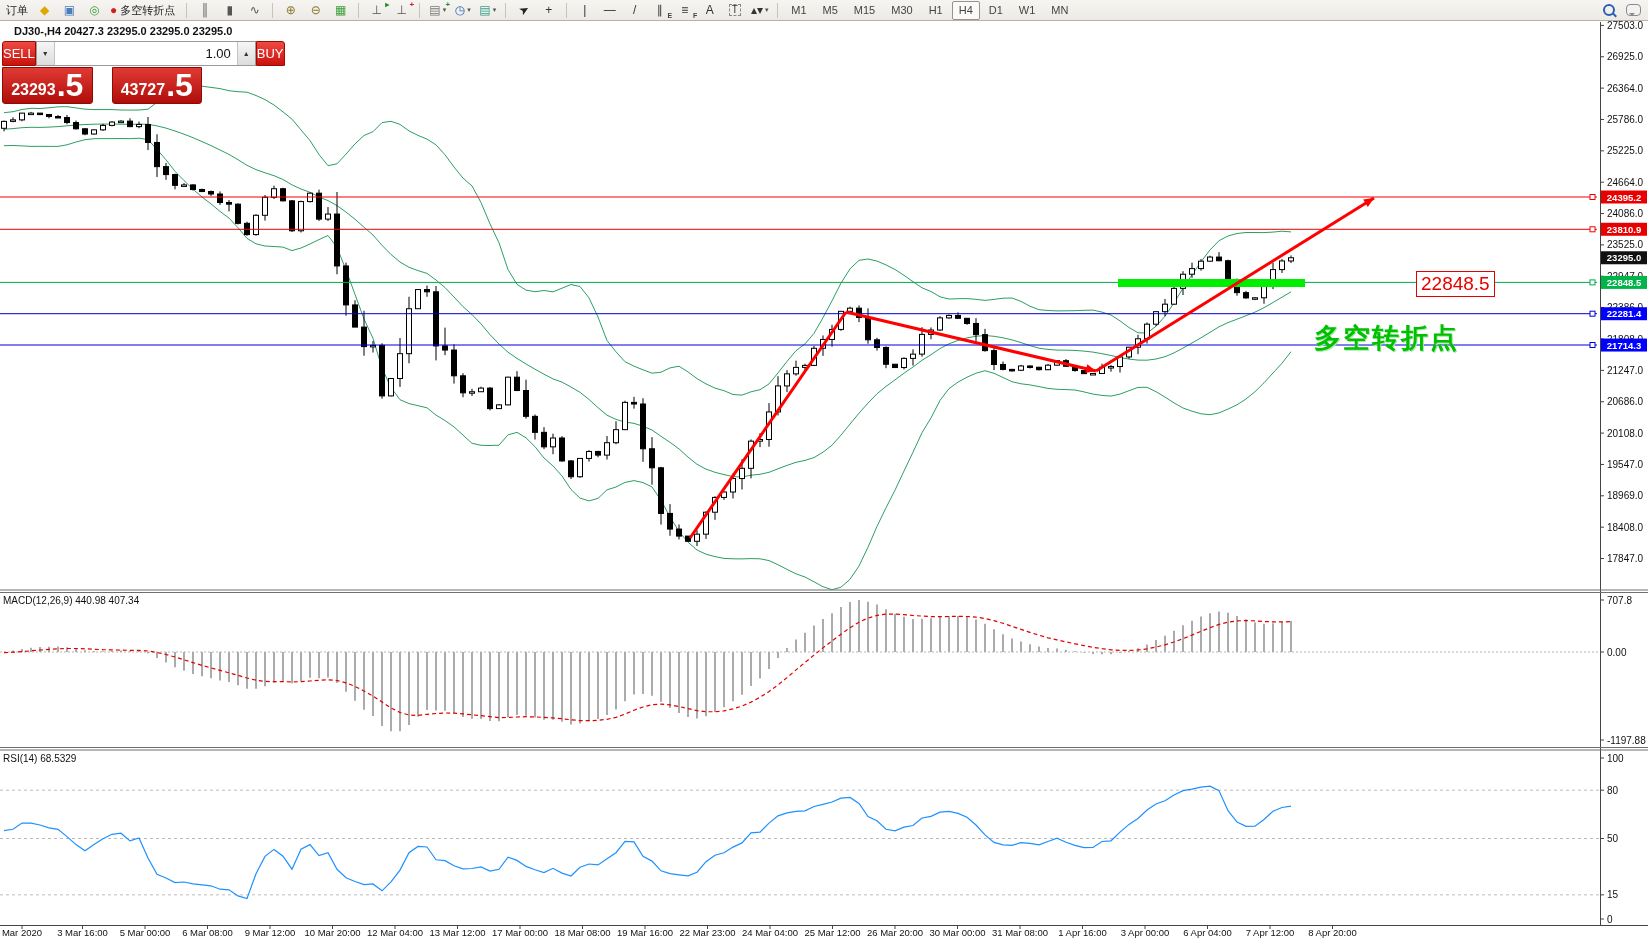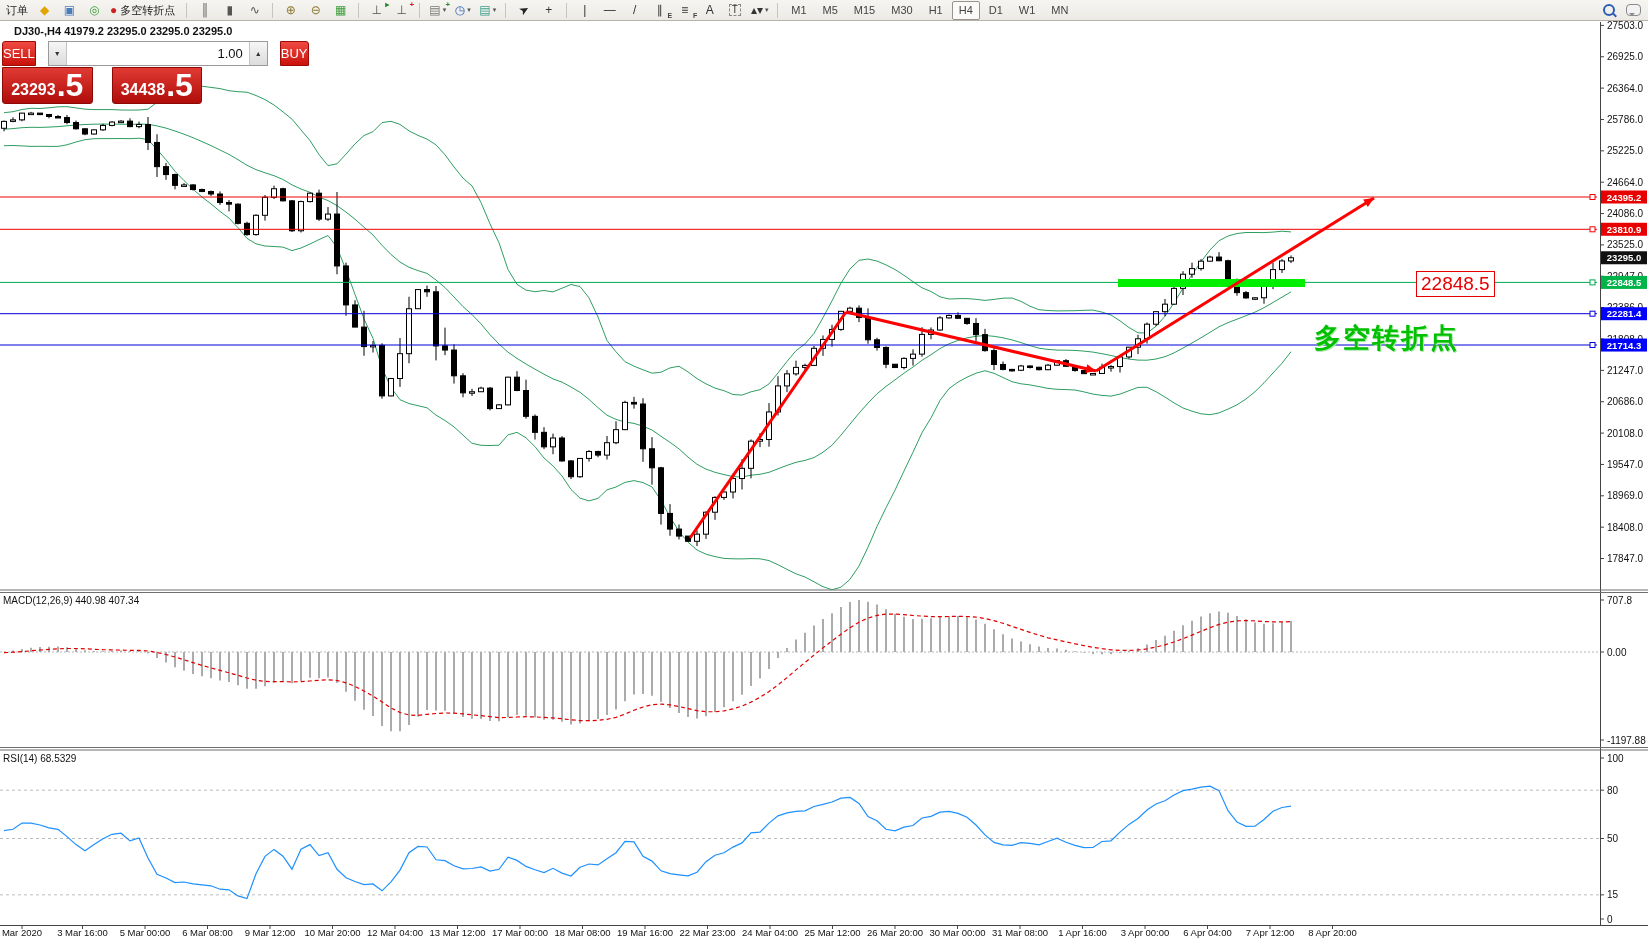--- a/index.html
+++ b/index.html
@@ -26,21 +26,21 @@
   .chat-icon::after{content:"";position:absolute;left:2px;bottom:-4px;border:3px solid transparent;border-top-color:#8a8a8a;}
   
   #chart{position:absolute;left:0;top:0;}
   .chart-title{position:absolute;left:14px;top:25px;font-size:11px;font-weight:bold;color:#111;z-index:3;}
   .red-price-label{position:absolute;left:1416px;top:271px;border:1px solid #e80000;background:#fff;
     color:#e80000;font-size:19px;padding:0 4px;line-height:24px;z-index:4;}
   .cn-note{position:absolute;left:1314px;top:320px;font-size:27px;font-weight:bold;color:#00c000;
     letter-spacing:2px;text-shadow:1px 1px 0 #a6e8a6;z-index:4;}
   
   .trade-panel{position:absolute;left:2px;top:41px;width:200px;z-index:4;font-family:"Liberation Sans",sans-serif;}
-  .tp-row1{display:flex;height:25px;gap:12px;}
+  .tp-row1{display:flex;height:25px;}
   .tp-btn{background:linear-gradient(#ef4a42,#c9120c);border:1px solid #9e0b06;color:#fff;
     display:flex;align-items:center;justify-content:center;font-size:13px;box-sizing:border-box;}
   .tp-sell{width:47px;border-radius:3px 0 0 0;}
   .tp-buy{width:49px;border-radius:0 3px 0 0;}
   .tp-spin{flex:1;display:flex;background:#0369a1;border:1px solid #9a9a9a;box-sizing:border-box;}
   .tp-step{width:17px;background:linear-gradient(#f6f6f6,#dcdcdc);border:0;display:flex;align-items:center;justify-content:center;font-size:7px;color:#333;}
   .tp-step.left{border-right:1px solid #c4c4c4;}
   .tp-step.right{border-left:1px solid #c4c4c4;}
   .tp-vol{flex:1;border:0;text-align:right;font-size:13px;padding:0 6px 0 0;color:#111;min-width:0;font-family:"Liberation Sans",sans-serif;}
   .tp-row2{display:flex;gap:19px;margin-top:1px;height:37px;}
@@ -744,38 +744,38 @@
     <line x1="1145" y1="926" x2="1145" y2="929" stroke="#444"></line>
     <text x="1145" y="936" font-size="9.5" fill="#111" text-anchor="middle">3 Apr 00:00</text>
     <line x1="1207.5" y1="926" x2="1207.5" y2="929" stroke="#444"></line>
     <text x="1207.5" y="936" font-size="9.5" fill="#111" text-anchor="middle">6 Apr 04:00</text>
     <line x1="1270" y1="926" x2="1270" y2="929" stroke="#444"></line>
     <text x="1270" y="936" font-size="9.5" fill="#111" text-anchor="middle">7 Apr 12:00</text>
     <line x1="1332.5" y1="926" x2="1332.5" y2="929" stroke="#444"></line>
     <text x="1332.5" y="936" font-size="9.5" fill="#111" text-anchor="middle">8 Apr 20:00</text>
   </svg>
 
-<div class="chart-title">DJ30-,H4  41979.2 23295.0 23295.0 23295.0</div>
+<div class="chart-title">DJ30-,H4  20427.3 23295.0 23295.0 23295.0</div>
 
 <div class="trade-panel">
   <div class="tp-row1">
     <div class="tp-btn tp-sell">SELL</div>
     <div class="tp-spin">
       <div class="tp-step left">▼</div>
       <input class="tp-vol" value="1.00" style="">
       <div class="tp-step right">▲</div>
     </div>
     <div class="tp-btn tp-buy">BUY</div>
   </div>
   <div class="tp-row2">
     <div class="tp-price">
       <span class="small">23293</span>
       <span class="big">.5</span>
     </div>
     <div class="tp-price">
-      <span class="small">34438</span>
+      <span class="small">43727</span>
       <span class="big">.5</span>
     </div>
   </div>
 </div>
 
 <div class="red-price-label">22848.5</div>
 <div class="cn-note">多空转折点</div>
 
 </body></html>

